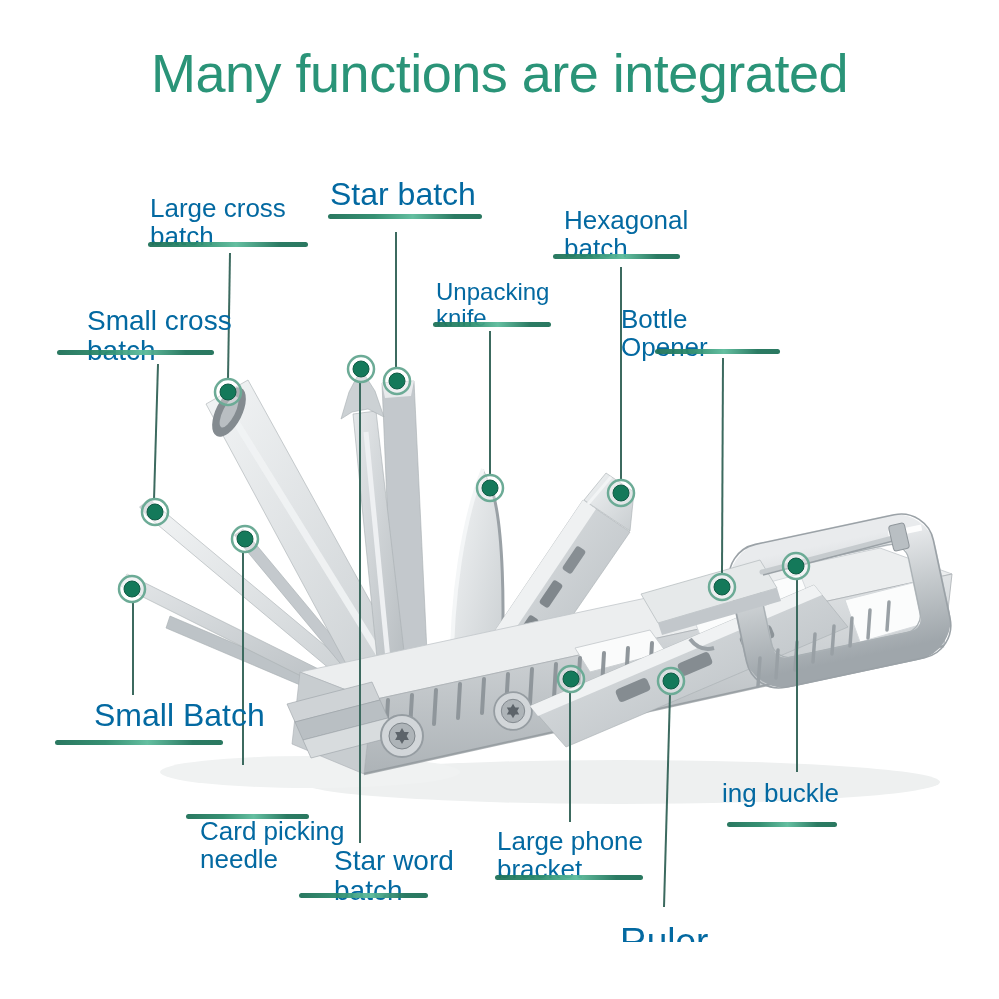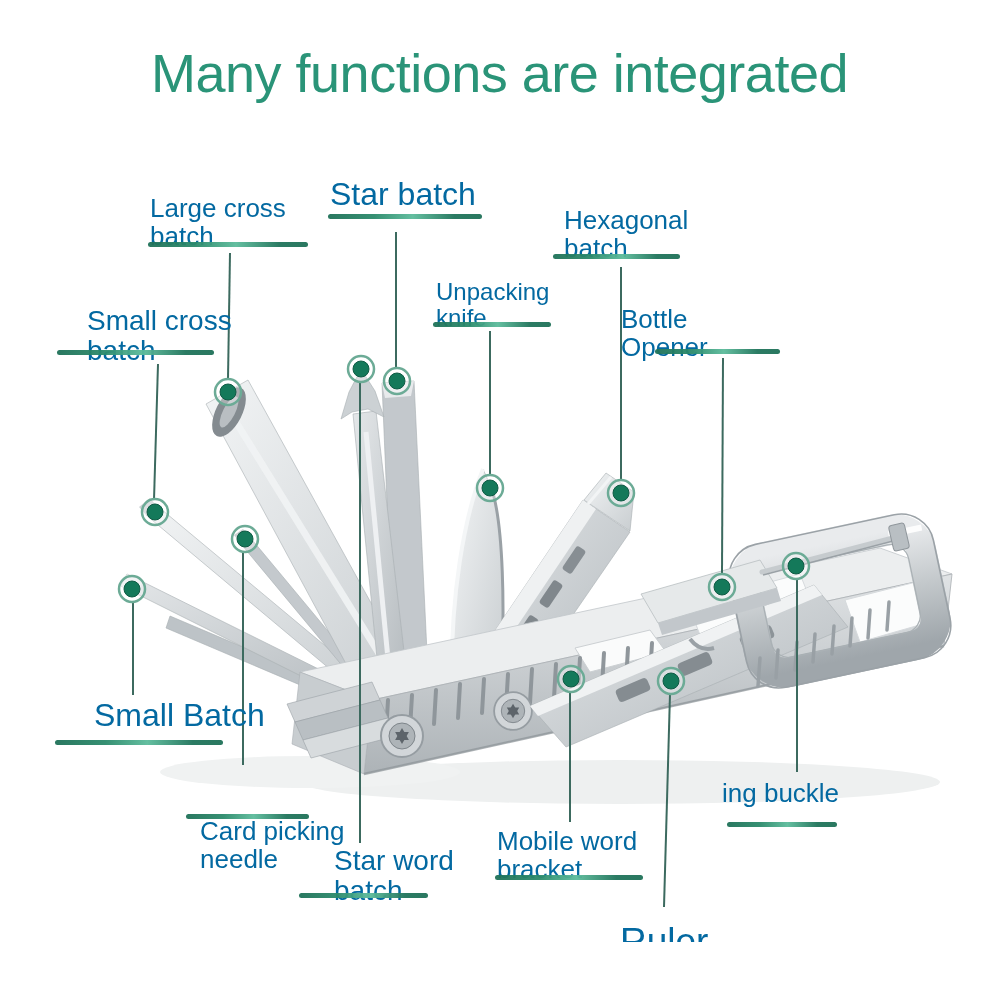--- a/index.html
+++ b/index.html
@@ -292,21 +292,21 @@
         <span class="cl-line">Card picking</span>
         <span class="cl-line">needle</span>
       </div>
       <div class="underline" style="left: 186px; top: 814px; width: 123px;"></div>
       <div class="callout size-m2" style="left: 306px; top: 846px;">
         <span class="cl-line">Star word</span>
         <span class="cl-line">batch</span>
       </div>
       <div class="underline" style="left: 299px; top: 893px; width: 129px;"></div>
       <div class="callout size-m" style="left: 497px; top: 827px;">
-        <span class="cl-line">Mobile word</span>
+        <span class="cl-line">Large phone</span>
         <span class="cl-line">bracket</span>
       </div>
       <div class="underline" style="left: 495px; top: 875px; width: 148px;"></div>
       <div class="callout size-m" style="left: 722px; top: 779px;">
         <span class="cl-line">ing buckle</span>
       </div>
       <div class="underline" style="left: 727px; top: 822px; width: 110px;"></div>
       <div class="callout size-xl" style="left: 620px; top: 922px;">
         <span class="cl-line">Ruler</span>
       </div>

